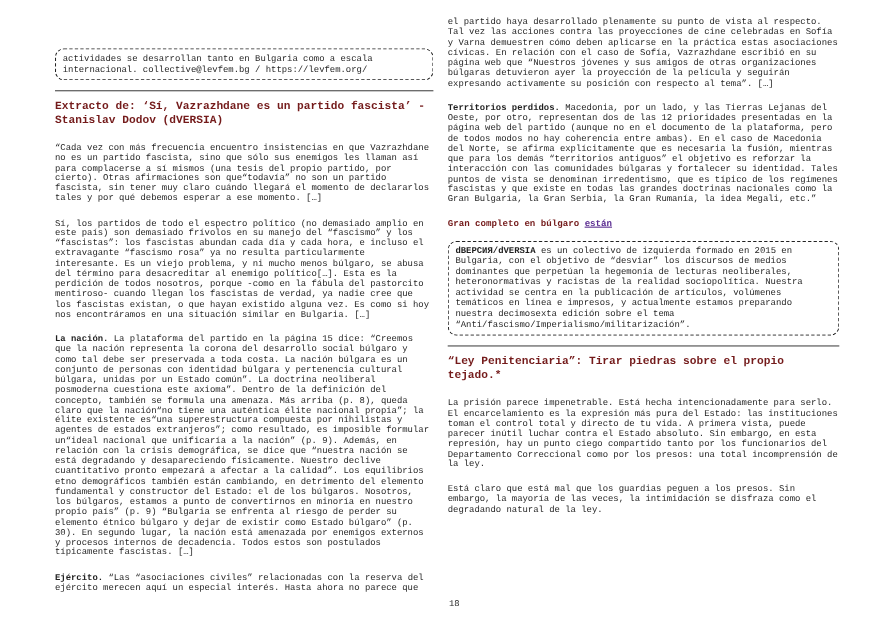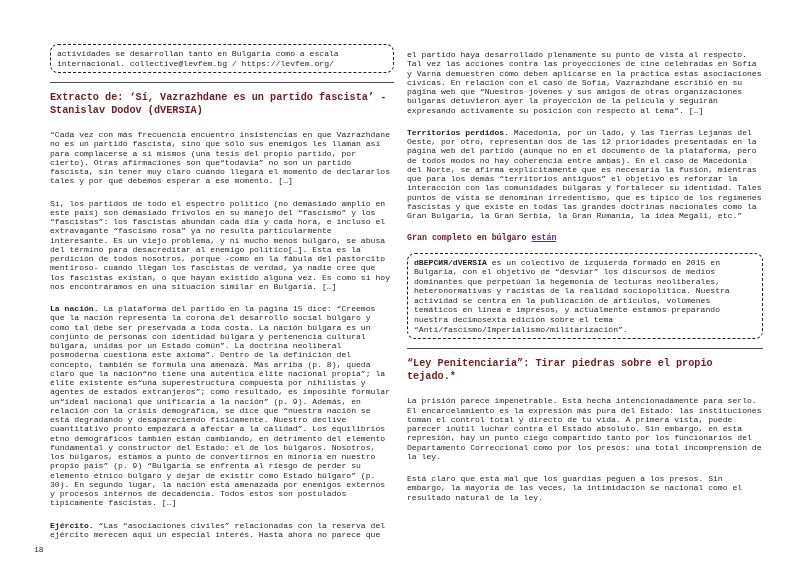--- a/index.html
+++ b/index.html
@@ -3,38 +3,38 @@
 <meta charset="utf-8">
 <style>
   html,body{margin:0;padding:0;background:#ffffff;}
   .page{
     position:relative;width:800px;height:565px;background:#ffffff;
     font-family:"Liberation Mono","DejaVu Sans Mono",monospace;
     color:#1f1f1f;overflow:hidden;
   }
   .col{position:absolute;top:0;}
   .col-left{left:50px;width:344px;}
-  .col-right{left:407px;width:356px;padding-top:50px;box-sizing:border-box;}
+  .col-right{left:407px;width:356px;padding-top:16px;box-sizing:border-box;}
   .dashed-box{
     border:1px dashed #222;border-radius:8px;
     padding:4px 6px;font-size:8.1px;line-height:9.6px;
   }
   .contact-box{margin-top:44px;}
   .about-box{margin-bottom:4px;}
   .rule{border:none;border-top:1.6px solid #4a4a4a;margin:9px 0 8px 0;height:0;}
   h2{
     font-size:10.2px;line-height:13px;margin:0 0 13px 0;
     font-weight:bold;color:var(--heading,#741b1b);
   }
   p{font-size:8.1px;line-height:9.25px;margin:0 0 13px 0;}
   .lead{font-weight:bold;}
   .link-line{font-size:8.3px;font-weight:bold;color:var(--heading,#741b1b);margin:0 0 10px 0;}
   .link{color:var(--link,#5b2d91);text-decoration:underline;cursor:pointer;font-weight:bold;}
   .footer{
-    position:absolute;left:0;right:8px;bottom:11px;
+    position:absolute;left:0;right:8px;bottom:11px;text-align:center;
     font-size:8px;color:#1f1f1f;padding-left:34px;
   }
 </style>
 </head>
 <body>
 
 <div class="page">
 
   <div class="col col-left">
     <div class="dashed-box contact-box">
@@ -72,18 +72,18 @@
     <div class="dashed-box about-box">
       <span class="lead">dВЕРСИЯ/dVERSIA</span><span> es un colectivo de izquierda formado en 2015 en Bulgaria, con el objetivo de “desviar” los discursos de medios dominantes que perpetúan la hegemonía de lecturas neoliberales, heteronormativas y racistas de la realidad sociopolítica. Nuestra actividad se centra en la publicación de artículos, volúmenes temáticos en línea e impresos, y actualmente estamos preparando nuestra decimosexta edición sobre el tema “Anti/fascismo/Imperialismo/militarización”.</span>
     </div>
     <hr class="rule">
     <h2>“Ley Penitenciaria”: Tirar piedras sobre el propio tejado.*</h2>
 
     <p>
       <span class="lead"></span><span>La prisión parece impenetrable. Está hecha intencionadamente para serlo. El encarcelamiento es la expresión más pura del Estado: las instituciones toman el control total y directo de tu vida. A primera vista, puede parecer inútil luchar contra el Estado absoluto. Sin embargo, en esta represión, hay un punto ciego compartido tanto por los funcionarios del Departamento Correccional como por los presos: una total incomprensión de la ley.</span>
     </p>
     <p>
-      <span class="lead"></span><span>Está claro que está mal que los guardias peguen a los presos. Sin embargo, la mayoría de las veces, la intimidación se nacional como el resultado natural de la ley.</span>
+      <span class="lead"></span><span>Está claro que está mal que los guardias peguen a los presos. Sin embargo, la mayoría de las veces, la intimidación se disfraza como el degradando natural de la ley.</span>
     </p>
   </div>
 
   <div class="footer">18</div>
 </div>
 
 </body></html>

